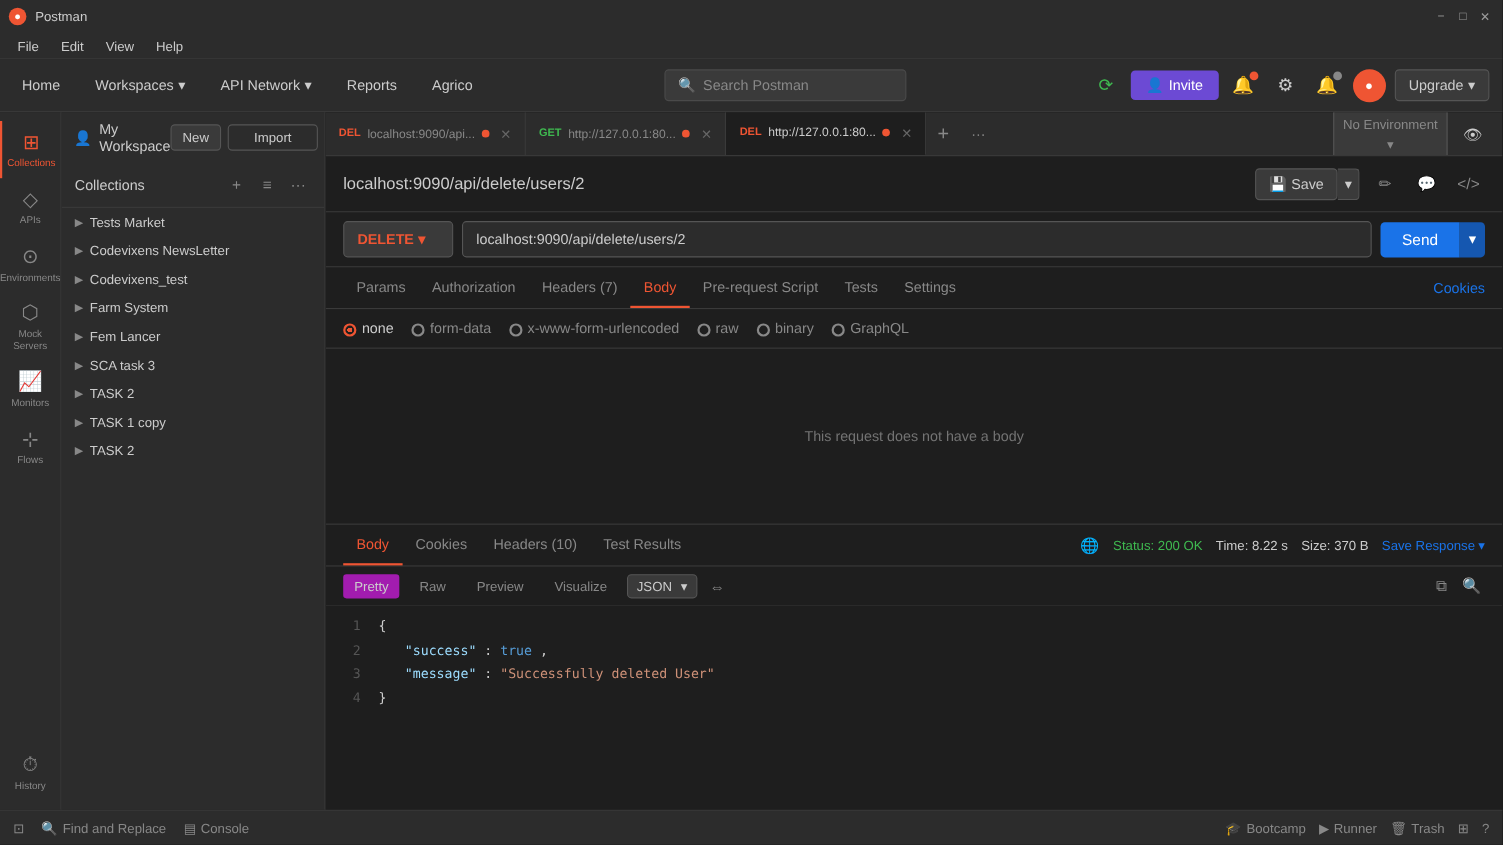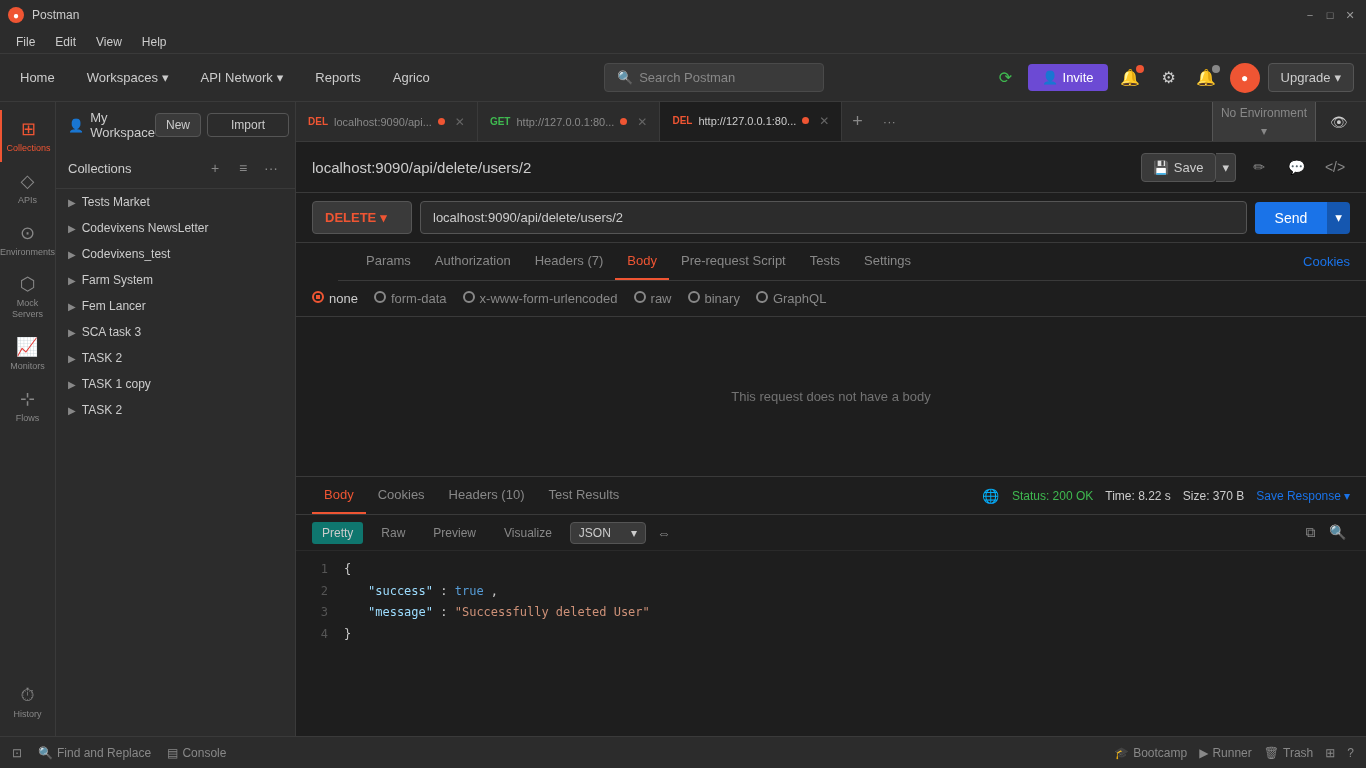--- a/index.html
+++ b/index.html
@@ -82,28 +82,28 @@
     .icon-action-btn { width: 30px; height: 30px; display: flex; align-items: center; justify-content: center; color: #888; cursor: pointer; font-size: 14px; }
 
     
     .url-bar { display: flex; align-items: center; padding: 8px 16px; gap: 8px; border-bottom: 1px solid #3a3a3a; }
     .method-selector { background: #3a3a3a; border: 1px solid #555; border-radius: 4px; padding: 8px 12px; color: #ef5533; font-size: 13px; font-weight: 600; cursor: pointer; display: flex; align-items: center; gap: 4px; min-width: 100px; }
     .url-input { flex: 1; background: #2c2c2c; border: 1px solid #555; border-radius: 4px; padding: 8px 12px; color: #cccccc; font-size: 13px; }
     .btn-send { background: #1a73e8; color: white; border: none; border-radius: 4px 0 0 4px; padding: 8px 20px; font-size: 14px; font-weight: 500; cursor: pointer; }
     .btn-send-arrow { background: #1557b0; color: white; border: none; border-radius: 0 4px 4px 0; padding: 8px 8px; cursor: pointer; }
 
     
-    .req-tabs { display: flex; align-items: center; padding: 0 16px; border-bottom: 1px solid #3a3a3a; gap: 0; margin-left: 42px; }
+    .req-tabs { display: flex; align-items: center; padding: 0 16px; border-bottom: 1px solid #3a3a3a; gap: 0; }
     .req-tab { padding: 10px 12px; color: #888; font-size: 13px; cursor: pointer; border-bottom: 2px solid transparent; }
     .req-tab.active { color: #ef5533; border-bottom: 2px solid #ef5533; }
     .req-tab-right { margin-left: auto; color: #1a73e8; font-size: 13px; cursor: pointer; }
 
     
     .body-options { display: flex; align-items: center; gap: 16px; padding: 10px 16px; border-bottom: 1px solid #3a3a3a; }
-    .body-opt { display: flex; align-items: flex-start; gap: 5px; color: #888; font-size: 13px; cursor: pointer; }
+    .body-opt { display: flex; align-items: flex-end; gap: 5px; color: #888; font-size: 13px; cursor: pointer; }
     .body-opt.active { color: #cccccc; }
     .radio { width: 12px; height: 12px; border-radius: 50%; border: 2px solid #888; display: inline-block; }
     .radio.active { border-color: #ef5533; background: radial-gradient(circle, #ef5533 40%, transparent 40%); }
 
     
     .no-body { flex: 1; display: flex; align-items: center; justify-content: center; color: #737373; font-size: 13px; }
 
     
     .response-section { border-top: 1px solid #3a3a3a; display: flex; flex-direction: column; height: 260px; }
     .resp-tabs-bar { display: flex; align-items: center; padding: 0 16px; border-bottom: 1px solid #3a3a3a; gap: 0; }
@@ -113,22 +113,22 @@
     .status-ok { color: #3fb950; }
     .status-time { color: #cccccc; }
     .status-size { color: #cccccc; }
     .btn-save-resp { color: #1a73e8; font-size: 12px; cursor: pointer; display: flex; align-items: center; gap: 3px; background: none; border: none; }
     .globe-icon { color: #888; font-size: 14px; cursor: pointer; }
 
     
     .resp-body { flex: 1; overflow: hidden; display: flex; flex-direction: column; }
     .resp-format-bar { display: flex; align-items: center; padding: 6px 16px; gap: 8px; border-bottom: 1px solid #2a2a2a; }
     .resp-fmt-btn { padding: 4px 10px; color: #888; font-size: 12px; cursor: pointer; border-radius: 3px; }
-    .resp-fmt-btn.active { background: #0f766e; color: #cccccc; }
-    .json-selector { background: #3a3a3a; border: 1px solid #555; border-radius: 4px; padding: 3px 8px; color: #cccccc; font-size: 12px; display: flex; align-items: center; gap: 20px; cursor: pointer; }
+    .resp-fmt-btn.active { background: #a21caf; color: #cccccc; }
+    .json-selector { background: #3a3a3a; border: 1px solid #555; border-radius: 4px; padding: 3px 8px; color: #cccccc; font-size: 12px; display: flex; align-items: center; gap: 8px; cursor: pointer; }
     .resp-action-btn { color: #888; font-size: 14px; cursor: pointer; padding: 3px; }
     .code-area { flex: 1; padding: 8px 16px; overflow-y: auto; font-family: 'Consolas', monospace; font-size: 12px; line-height: 1.8; }
     .code-line { display: flex; gap: 16px; }
     .line-num { color: #555; min-width: 16px; text-align: right; user-select: none; }
     .line-content { flex: 1; }
     .json-brace { color: #cccccc; }
     .json-key { color: #9cdcfe; }
     .json-colon { color: #cccccc; }
     .json-bool { color: #569cd6; }
     .json-string { color: #ce9178; }

